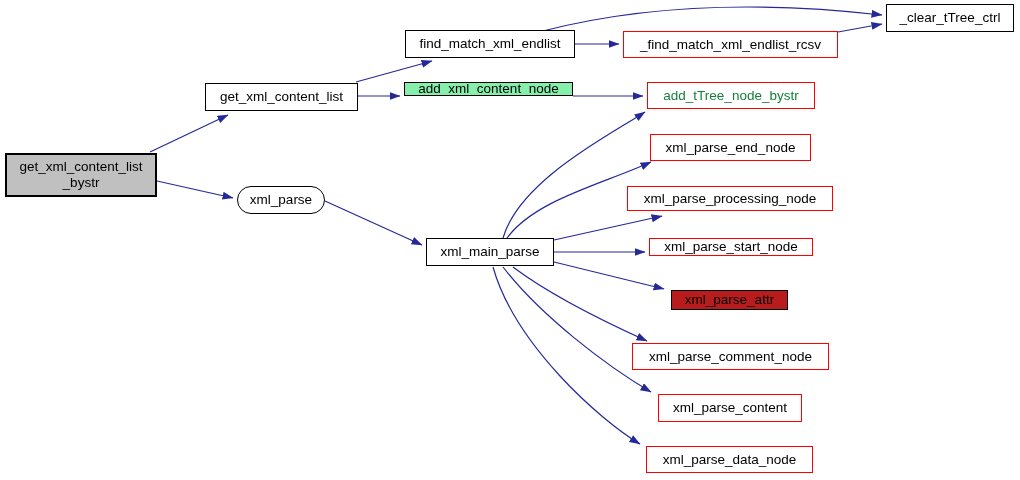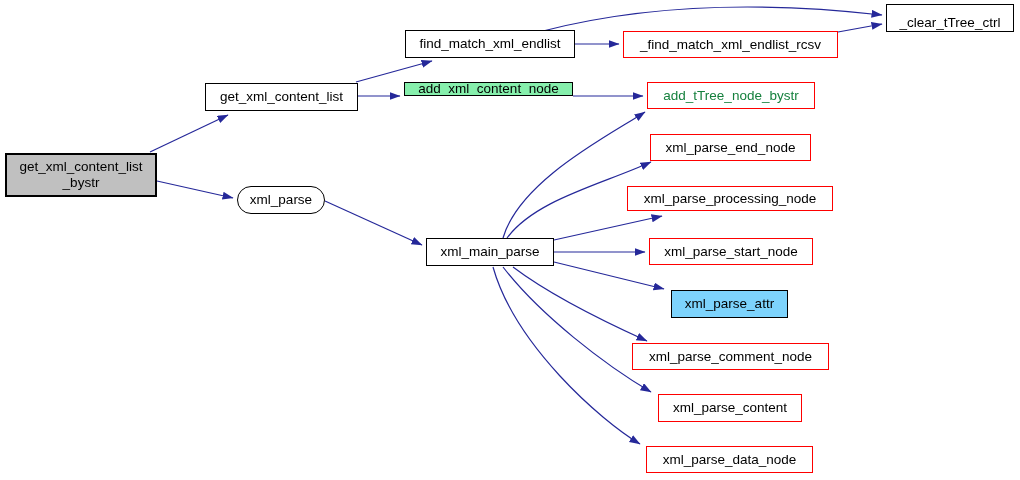--- a/index.html
+++ b/index.html
@@ -63,39 +63,39 @@
     </div>
     <div class="node normal" style="left: 405px; top: 30px; width: 170px; height: 28px; border-color: rgb(0, 0, 0); background: rgb(255, 255, 255); color: rgb(0, 0, 0);">
       <span>find_match_xml_endlist</span>
     </div>
     <div class="node normal" style="left: 404px; top: 82px; width: 169px; height: 14px; border-color: rgb(0, 0, 0); background: #86efac; color: rgb(0, 0, 0);">
       <span>add_xml_content_node</span>
     </div>
     <div class="node truncated" style="left: 623px; top: 31px; width: 215px; height: 27px; border-color: rgb(254, 0, 0); background: rgb(255, 255, 255); color: rgb(0, 0, 0); justify-content: center;">
       <span>_find_match_xml_endlist_rcsv</span>
     </div>
-    <div class="node normal" style="left: 886px; top: 4px; width: 128px; height: 28px; border-color: rgb(0, 0, 0); background: rgb(255, 255, 255); color: rgb(0, 0, 0); justify-content: flex-end;">
+    <div class="node normal" style="left: 886px; top: 4px; width: 128px; height: 28px; border-color: rgb(0, 0, 0); background: rgb(255, 255, 255); color: rgb(0, 0, 0);">
       <span>_clear_tTree_ctrl</span>
     </div>
     <div class="node truncated" style="left: 647px; top: 82px; width: 168px; height: 27px; border-color: rgb(254, 0, 0); background: rgb(255, 255, 255); color: #15803d;">
       <span>add_tTree_node_bystr</span>
     </div>
     <div class="node truncated" style="left: 650px; top: 134px; width: 161px; height: 27px; border-color: rgb(254, 0, 0); background: rgb(255, 255, 255); color: rgb(0, 0, 0);">
       <span>xml_parse_end_node</span>
     </div>
     <div class="node truncated" style="left: 627px; top: 186px; width: 206px; height: 25px; border-color: rgb(254, 0, 0); background: rgb(255, 255, 255); color: rgb(0, 0, 0);">
       <span>xml_parse_processing_node</span>
     </div>
     <div class="node normal" style="left: 426px; top: 238px; width: 128px; height: 28px; border-color: rgb(0, 0, 0); background: rgb(255, 255, 255); color: rgb(0, 0, 0);">
       <span>xml_main_parse</span>
     </div>
-    <div class="node truncated" style="left: 649px; top: 238px; width: 164px; height: 27px; border-color: rgb(254, 0, 0); background: rgb(255, 255, 255); color: rgb(0, 0, 0);">
+    <div class="node truncated" style="left: 649px; top: 238px; width: 164px; height: 18px; border-color: rgb(254, 0, 0); background: rgb(255, 255, 255); color: rgb(0, 0, 0);">
       <span>xml_parse_start_node</span>
     </div>
-    <div class="node normal" style="left: 671px; top: 290px; width: 117px; height: 28px; border-color: rgb(0, 0, 0); background: #7dd3fc; color: rgb(0, 0, 0);">
+    <div class="node normal" style="left: 671px; top: 290px; width: 117px; height: 20px; border-color: rgb(0, 0, 0); background: #b91c1c; color: rgb(0, 0, 0);">
       <span>xml_parse_attr</span>
     </div>
     <div class="node truncated" style="left: 632px; top: 343px; width: 197px; height: 27px; border-color: rgb(254, 0, 0); background: rgb(255, 255, 255); color: rgb(0, 0, 0);">
       <span>xml_parse_comment_node</span>
     </div>
     <div class="node truncated" style="left: 658px; top: 394px; width: 144px; height: 28px; border-color: rgb(254, 0, 0); background: rgb(255, 255, 255); color: rgb(0, 0, 0);">
       <span>xml_parse_content</span>
     </div>
     <div class="node truncated" style="left: 646px; top: 446px; width: 167px; height: 27px; border-color: rgb(254, 0, 0); background: rgb(255, 255, 255); color: rgb(0, 0, 0);">
       <span>xml_parse_data_node</span>

